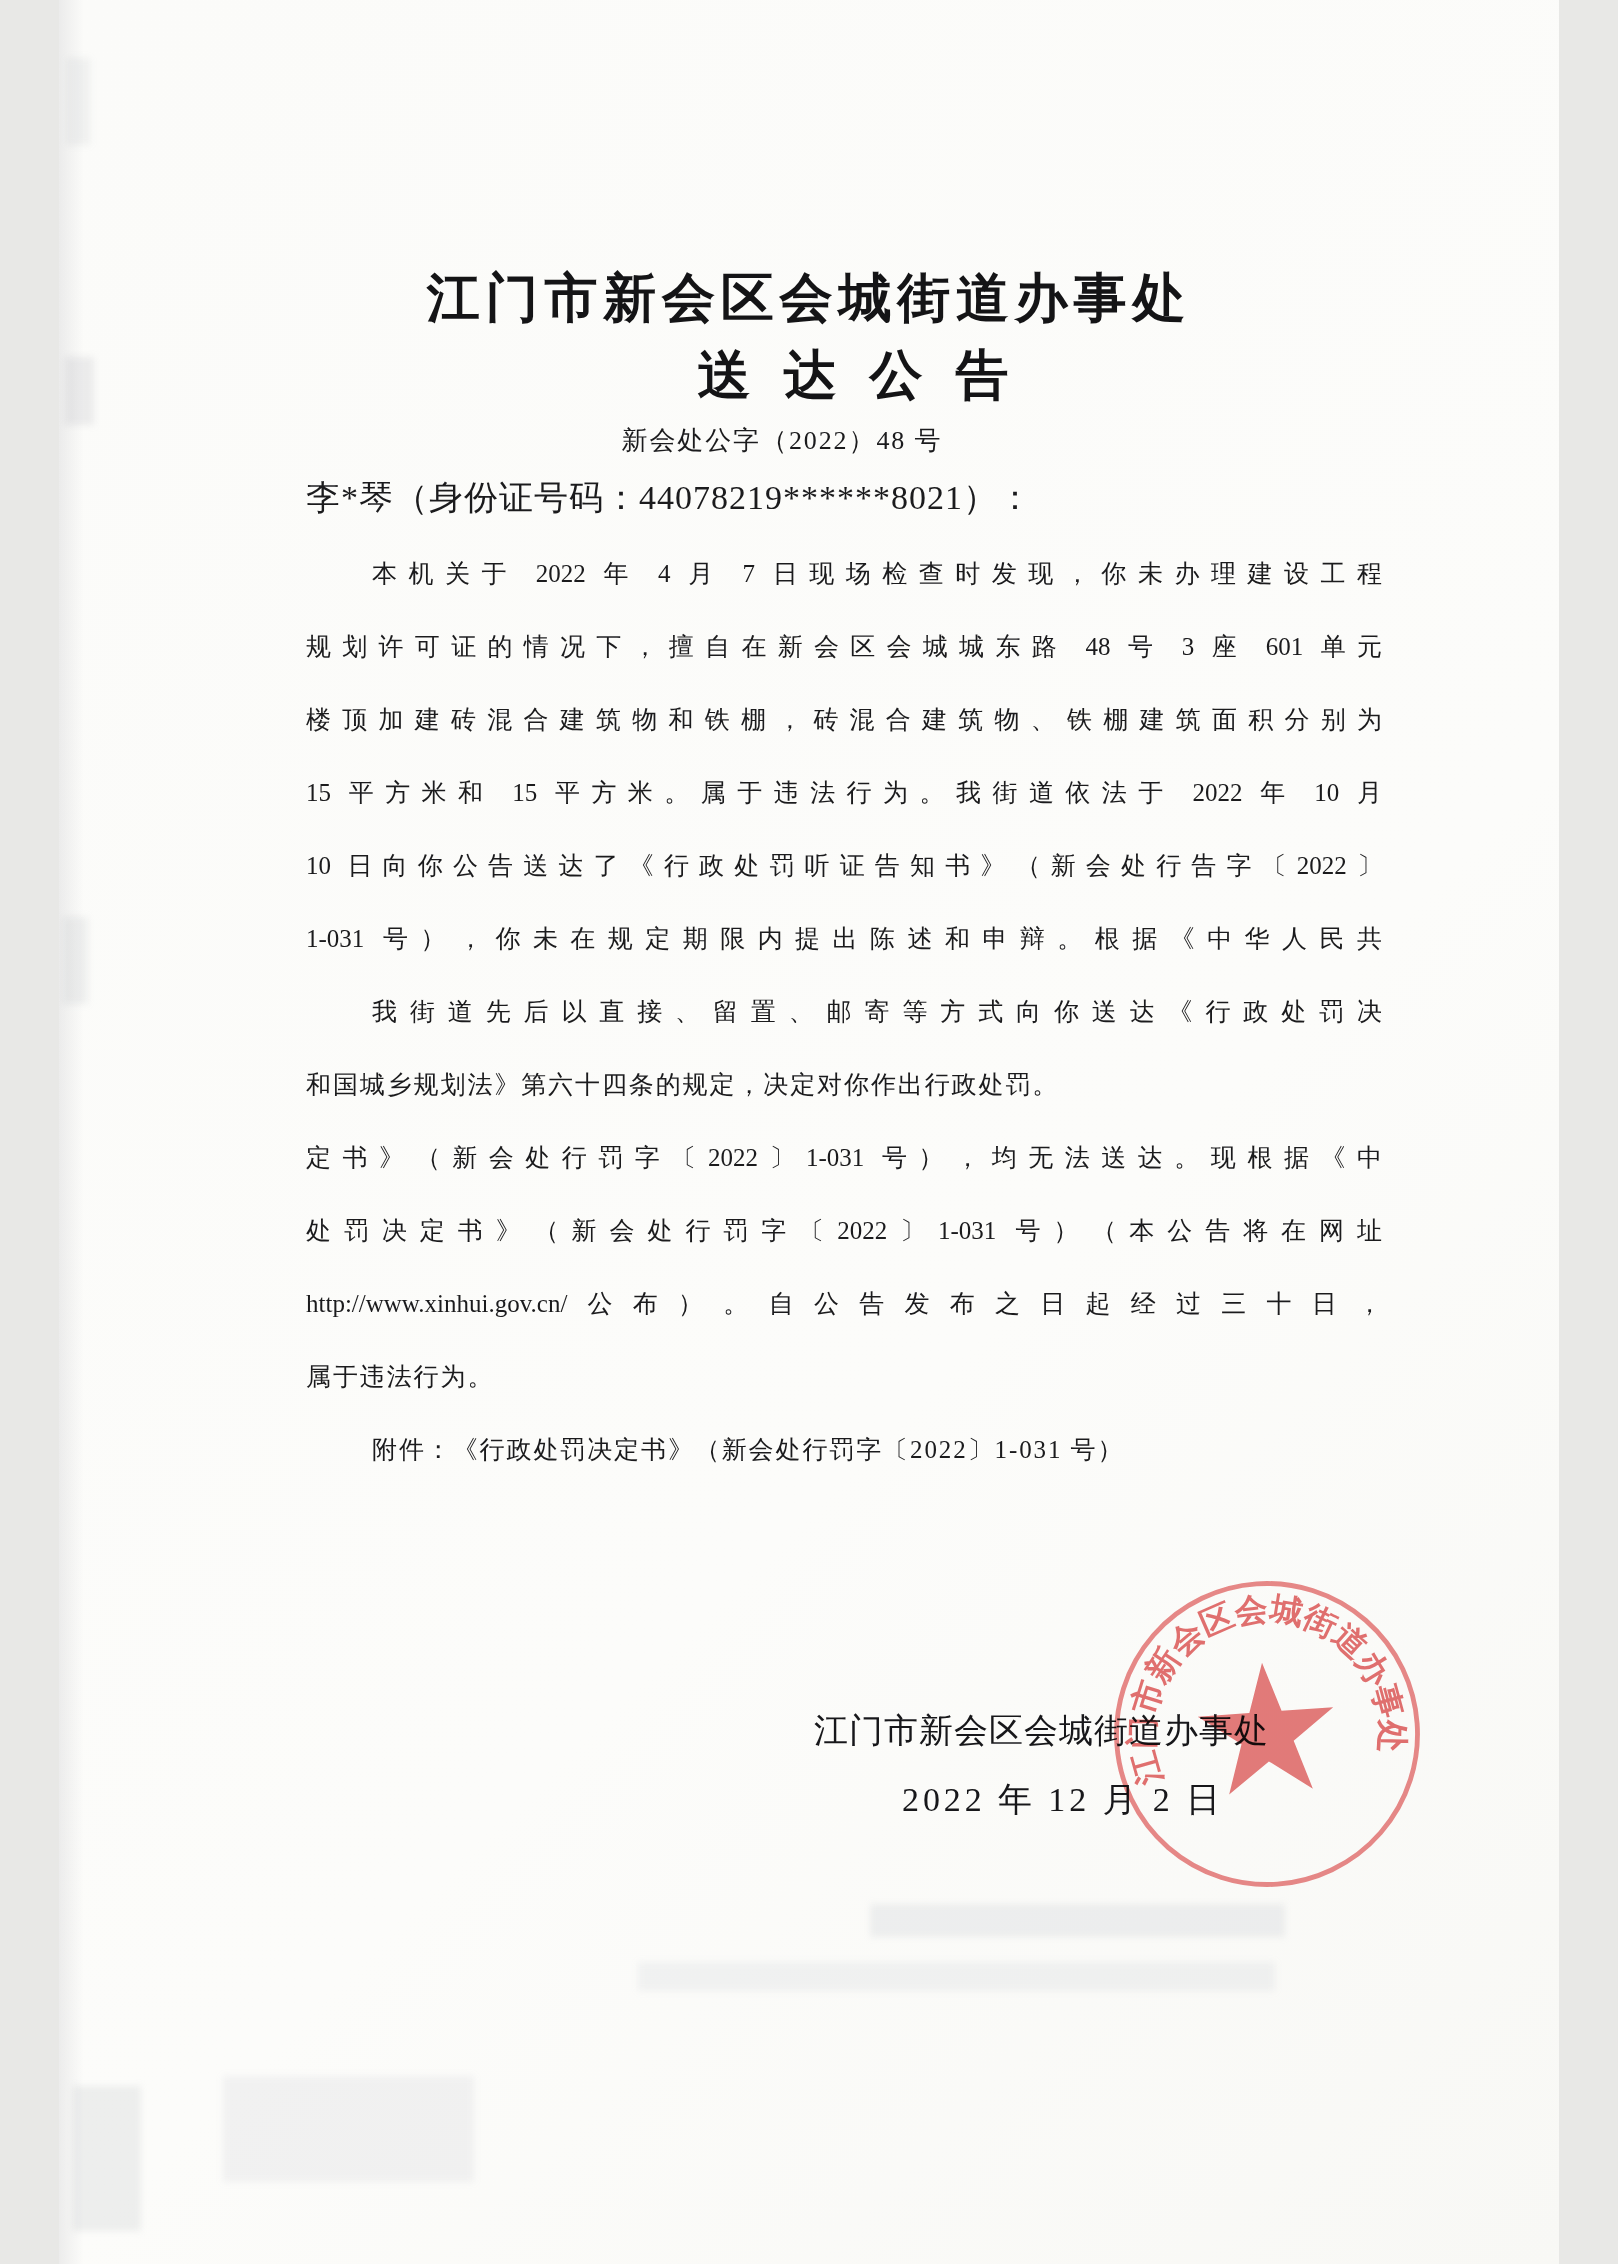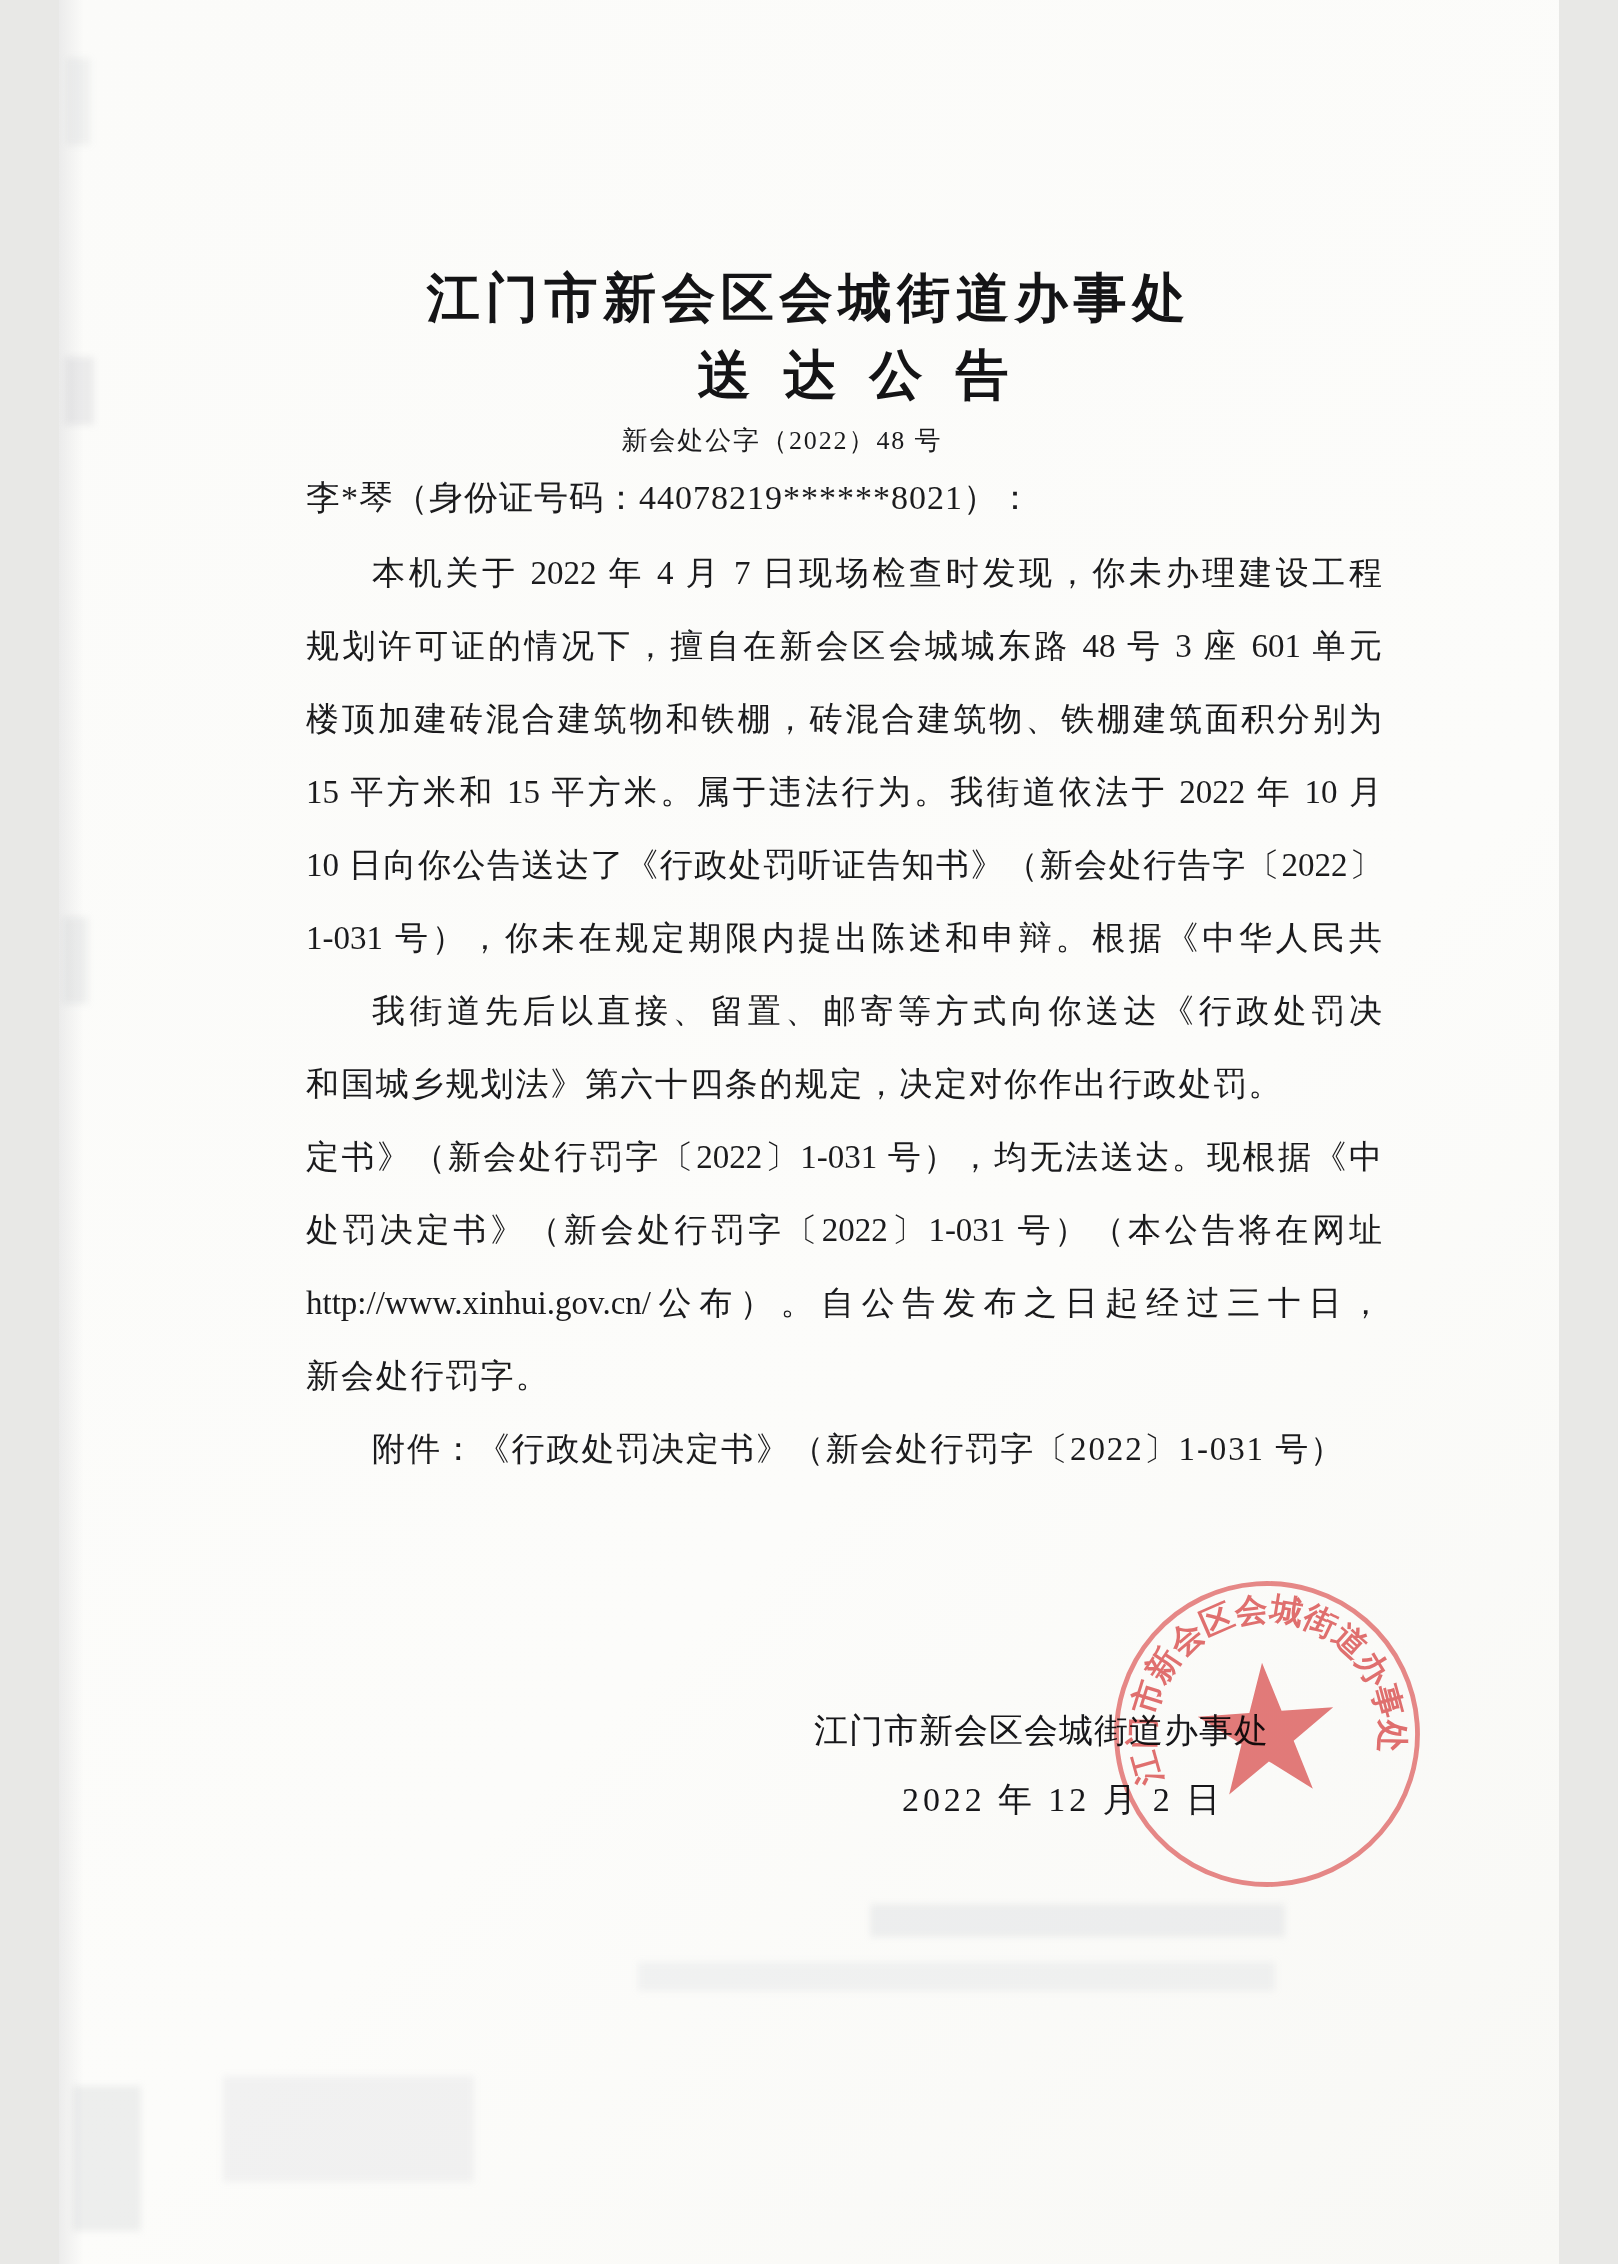--- a/index.html
+++ b/index.html
@@ -24,21 +24,21 @@
     position:absolute; top:423px; left:0; width:100%; text-align:center;
     font-size:26px; letter-spacing:1.9px; transform:translateX(-27px);
   }
   .salutation {
     position:absolute; top:475px; left:247px;
     font-size:34px; letter-spacing:1px;
     text-decoration-thickness:1.9px; text-underline-offset:10.6px;
   }
   .body-block { position:absolute; top:537px; left:247px; width:1076px; }
   .bline {
-    height:73px; line-height:73px; font-size:33px; letter-spacing:1.9px;
+    height:73px; line-height:73px; font-size:25px; letter-spacing:1.9px;
     white-space:nowrap; color:#1b1b1d;
   }
   .fill {
     white-space:normal; letter-spacing:0;
     text-align:justify; text-align-last:justify; text-justify:inter-character;
   }
   .indent { padding-left:66px; }
   .sig-line {
     position:absolute; top:1708px; right:290px;
     font-size:34px; letter-spacing:1px; color:#17171a;
@@ -77,21 +77,21 @@
     <div class="bline fill">规划许可证的情况下，擅自在新会区会城城东路 48 号 3 座 601 单元</div>
     <div class="bline fill">楼顶加建砖混合建筑物和铁棚，砖混合建筑物、铁棚建筑面积分别为</div>
     <div class="bline fill">15 平方米和 15 平方米。属于违法行为。我街道依法于 2022 年 10 月</div>
     <div class="bline fill">10 日向你公告送达了《行政处罚听证告知书》（新会处行告字〔2022〕</div>
     <div class="bline fill">1-031 号），你未在规定期限内提出陈述和申辩。根据《中华人民共</div>
     <div class="bline fill indent">我街道先后以直接、留置、邮寄等方式向你送达《行政处罚决</div>
     <div class="bline">和国城乡规划法》第六十四条的规定，决定对你作出行政处罚。</div>
     <div class="bline fill">定书》（新会处行罚字〔2022〕1-031 号），均无法送达。现根据《中</div>
     <div class="bline fill">处罚决定书》（新会处行罚字〔2022〕1-031 号）（本公告将在网址</div>
     <div class="bline fill">http://www.xinhui.gov.cn/公布）。自公告发布之日起经过三十日，</div>
-    <div class="bline">新会处行罚字。</div>
+    <div class="bline">属于违法行为。</div>
     <div class="bline indent">附件：《行政处罚决定书》（新会处行罚字〔2022〕1-031 号）</div>
   </div>
 
   <div class="sig-line">江门市新会区会城街道办事处</div>
   <div class="date-line">2022 年 12 月 2 日</div>
 
   <div class="seal">
     <svg width="328" height="328" viewBox="0 0 340 340">
       <defs>
         <path id="ringPath" d="M 59.1 210.4 A 118 118 0 1 1 280.9 210.4" fill="none"></path>

